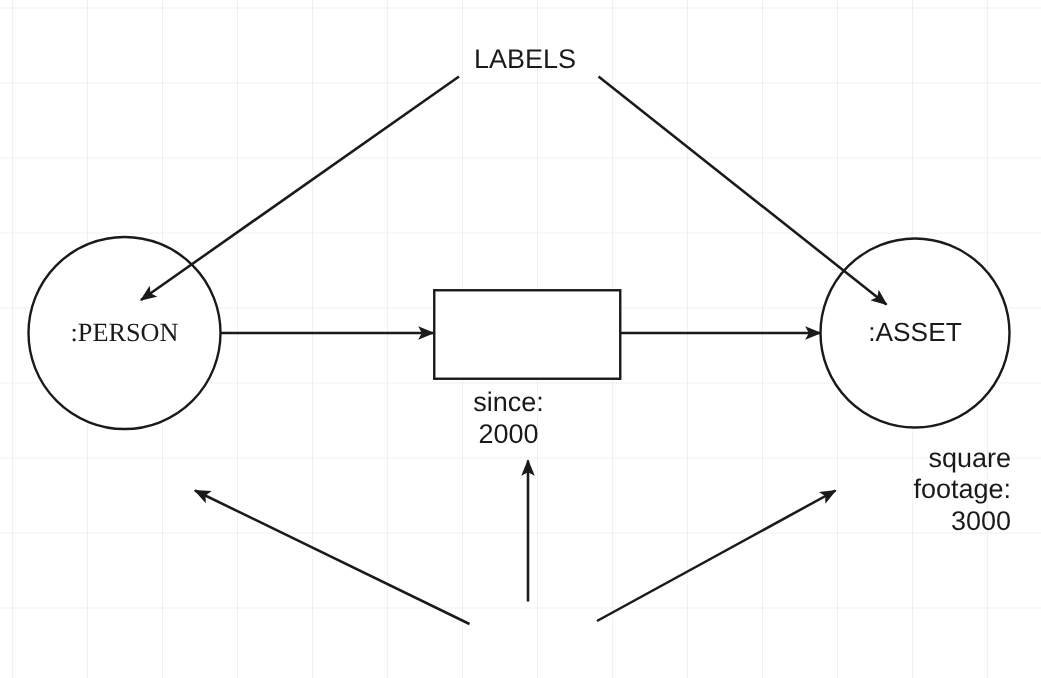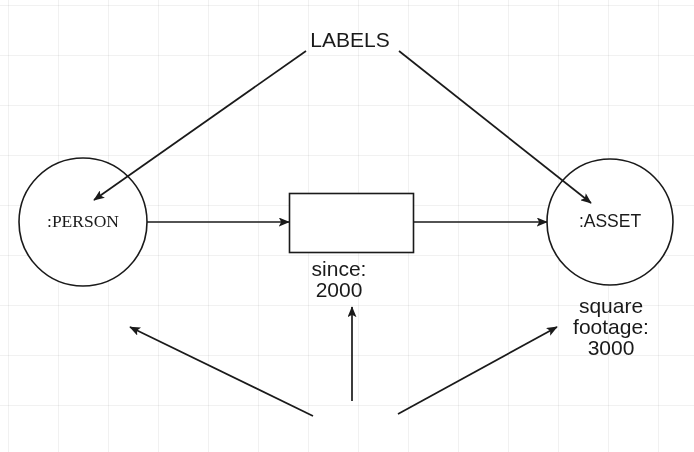--- a/index.html
+++ b/index.html
@@ -33,36 +33,36 @@
   }
   .edge {
     stroke: #1a1a1a;
     stroke-width: 1.7;
     fill: none;
   }
   .lbl {
     position: absolute;
     color: #1a1a1a;
     font-family: "Liberation Sans", sans-serif;
-    font-size: 21px;
+    font-size: 18px;
     line-height: 21px;
     text-align: center;
     white-space: pre-line;
     user-select: none;
   }
   .node-text {
     font-size: 17.5px;
   }
   #label-person   { left: 19px;  top: 211px; width: 128px; font-family: Liberation Serif, serif; }
   #label-asset    { left: 547px; top: 211px; width: 126px; }
   #label-owns     { left: 289px; top: 211px; width: 124px; }
   #label-labels   { left: 290px; top: 29px;  width: 120px; }
   #label-since    { left: 279px; top: 258px; width: 120px; }
   #label-name     { left: 20px;  top: 306px; width: 124px; }
-  #label-sqft     { left: 548px; top: 295px; width: 126px; }
+  #label-sqft     { left: 548px; top: 295px; width: 126px; text-align: right; }
   #label-props    { left: 292px; top: 412px; width: 120px; }
 </style>
 </head>
 <body>
 
 <div id="canvas">
 
   <svg id="graph" viewBox="0 0 694 452" xmlns="http://www.w3.org/2000/svg">
     <defs>
       <marker id="arrowhead" markerWidth="11" markerHeight="9" refX="10.2" refY="4.5" orient="auto" markerUnits="userSpaceOnUse">

